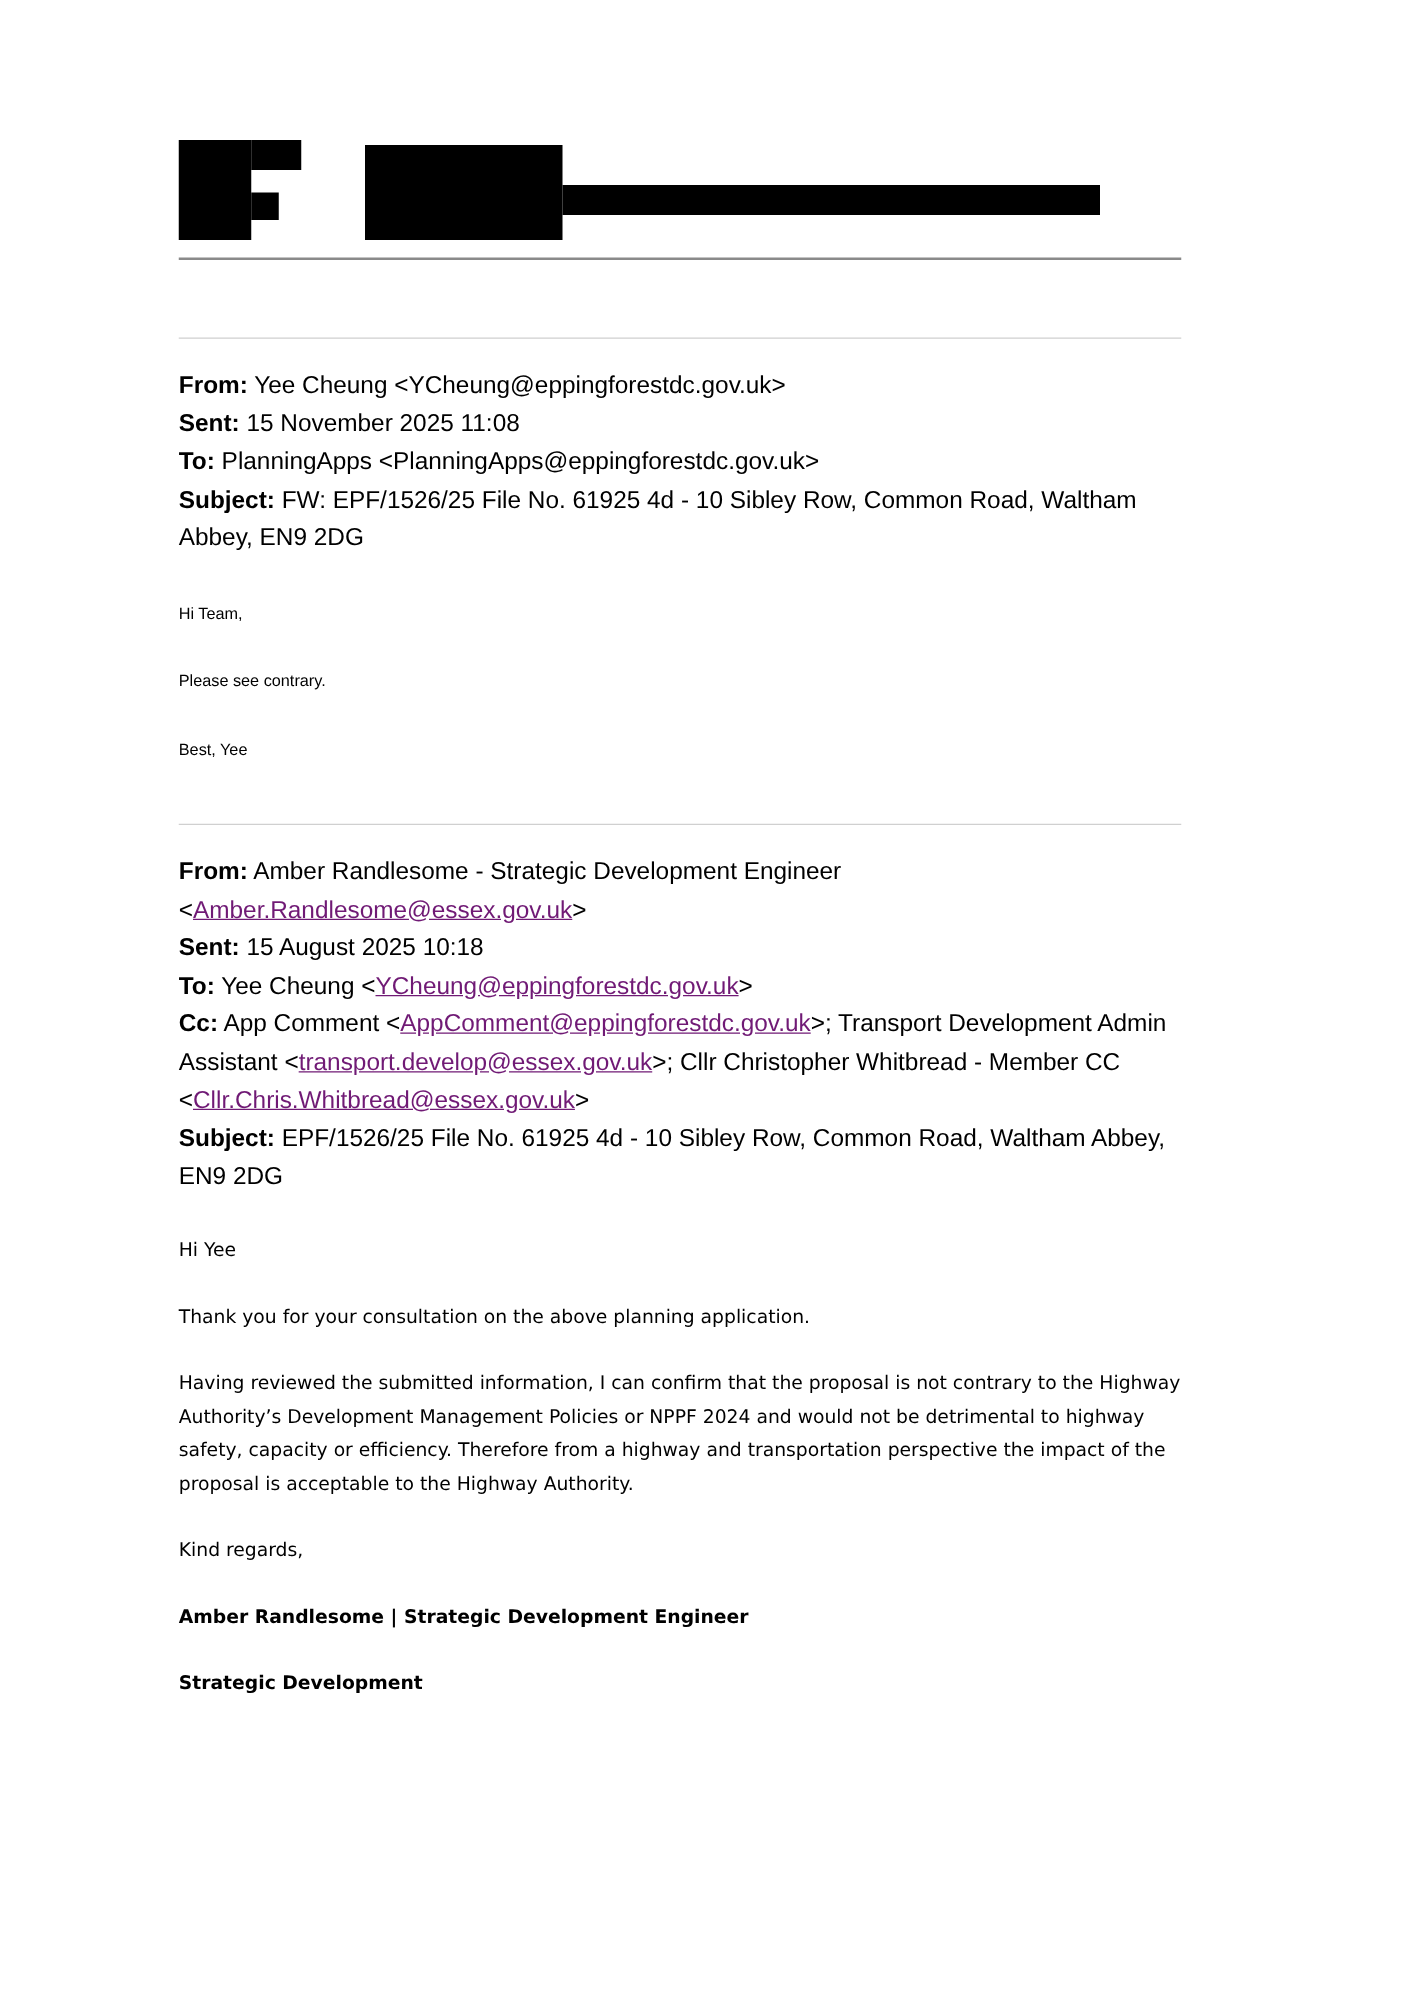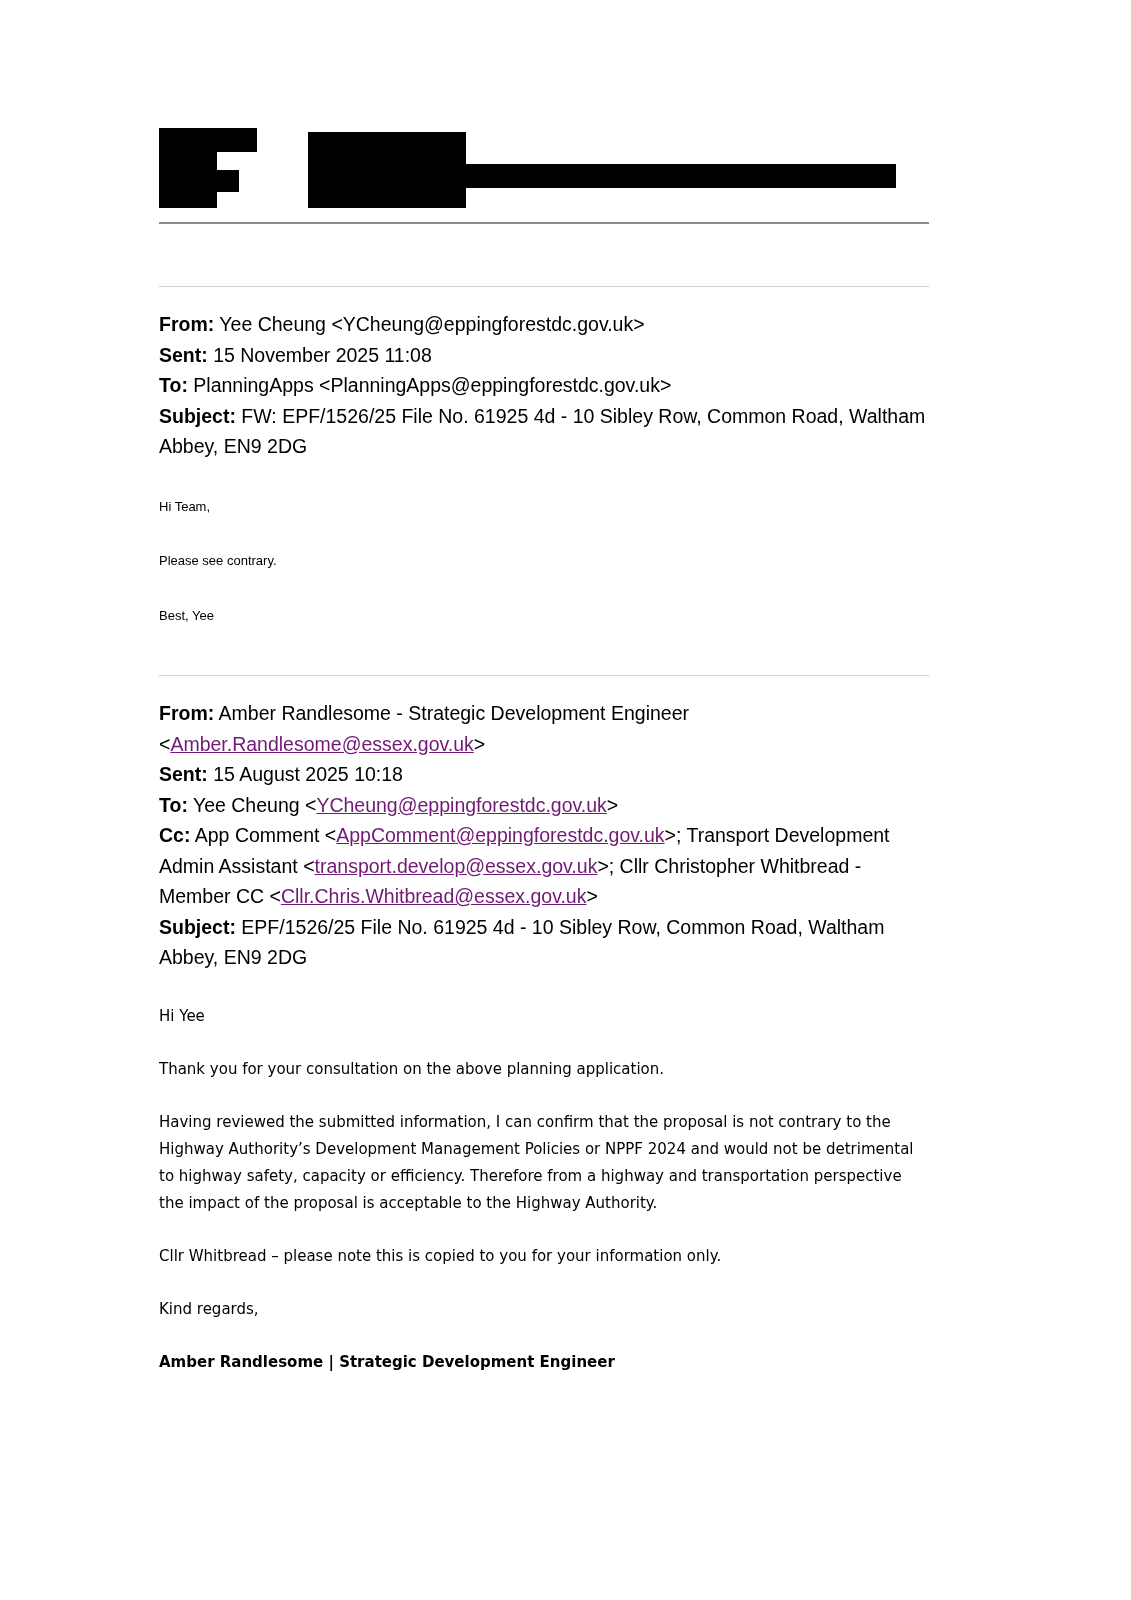--- a/index.html
+++ b/index.html
@@ -11,21 +11,21 @@
     width: 1131px;
     min-height: 1600px;
     font-family: "Liberation Sans", sans-serif;
     color: #000000;
   }
   .page {
     position: relative;
     width: 1110px;
     min-height: 1600px;
     box-sizing: border-box;
-    padding: 16px;
+    padding: 0;
   }
 
   
   .header-area {
     position: relative;
     margin: 0;
     padding-top: 112px;
     padding-left: 143px;
     padding-right: 165px;
   }
@@ -172,19 +172,19 @@
         <span>EPF/1526/25 File No. 61925 4d - 10 Sibley Row, Common Road, Waltham Abbey, EN9 2DG</span>
       </div>
     </div>
 
     <div class="spacer-md"></div>
 
     <div class="body2">
       <p>Hi Yee</p>
       <p>Thank you for your consultation on the above planning application.</p>
       <p>Having reviewed the submitted information, I can confirm that the proposal is not contrary to the Highway Authority’s Development Management Policies or NPPF 2024 and would not be detrimental to highway safety, capacity or efficiency. Therefore from a highway and transportation perspective the impact of the proposal is acceptable to the Highway Authority.</p>
-      <p>Cllr Whitbread – please note this is copied to you for your information only.</p>
       <p>Kind regards,</p>
       <p class="sig">Amber Randlesome | Strategic Development Engineer</p>
+      <p class="sig">Strategic Development</p>
     </div>
 
   </div>
 </div>
 
 </body></html>

